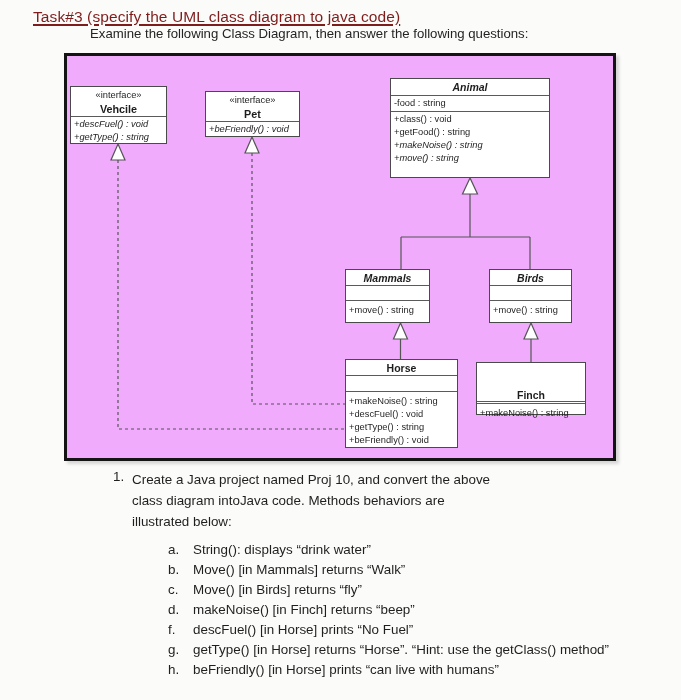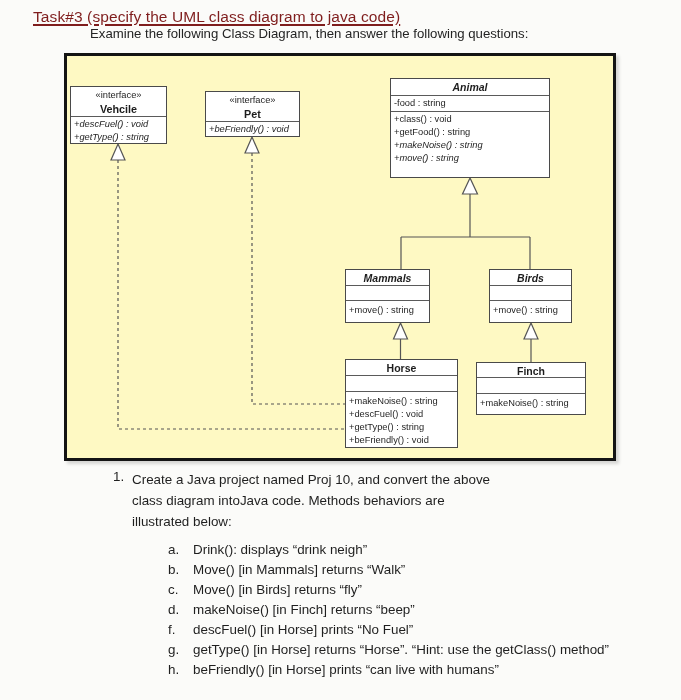--- a/index.html
+++ b/index.html
@@ -18,21 +18,21 @@
     letter-spacing:0.1px;
   }
   .doc-subtitle {
     position:absolute; left:90px; top:26px;
     font-size:13.2px; color:#242424;
   }
 
   
   .frame {
     position:absolute; left:64px; top:53px; width:546px; height:402px;
-    border:3px solid #141414; background:#fef9c3; box-sizing:content-box;
+    border:3px solid #141414; background:#f0abfc; box-sizing:content-box;
     box-shadow:3px 3px 3px rgba(0,0,0,0.15);
   }
   .frame-inner { position:absolute; inset:0; }
   svg.connectors { position:absolute; left:0; top:0; width:540px; height:396px; }
 
   
   .uml-class {
     position:absolute; background:#fff; border:1px solid #4a4a4a;
     box-sizing:border-box; display:flex; flex-direction:column;
   }
@@ -154,39 +154,39 @@
         <div class="uml-attrs" style="height:17px;"></div>
         <div class="uml-methods vpad">
           <div class="uml-row">+makeNoise() : string</div>
           <div class="uml-row">+descFuel() : void</div>
           <div class="uml-row">+getType() : string</div>
           <div class="uml-row">+beFriendly() : void</div>
         </div>
       </div>
 
       <div class="uml-class" style="left:409px; top:306px; width:110px; height:53px;">
-        <div class="uml-title" style="height:14px;">Finch</div>
+        <div class="uml-title" style="height:14px;margin-top:24px;">Finch</div>
         <div class="uml-attrs" style="height:16px;"></div>
         <div class="uml-methods vpad">
           <div class="uml-row">+makeNoise() : string</div>
         </div>
       </div>
 
     </div>
   </div>
 
   <div class="q-block">
     <span class="q-num">1.</span>
     <div class="q-intro">
       <div>Create a Java project named Proj 10, and convert the above</div>
       <div>class diagram intoJava code. Methods behaviors are</div>
       <div>illustrated below:</div>
     </div>
     <div class="q-items">
-      <div class="q-item"><span class="q-letter">a.</span><span>Drink(): displays “drink neigh”</span></div>
+      <div class="q-item"><span class="q-letter">a.</span><span>String(): displays “drink water”</span></div>
       <div class="q-item"><span class="q-letter">b.</span><span>Move() [in Mammals] returns “Walk”</span></div>
       <div class="q-item"><span class="q-letter">c.</span><span>Move() [in Birds] returns “fly”</span></div>
       <div class="q-item"><span class="q-letter">d.</span><span>makeNoise() [in Finch] returns “beep”</span></div>
       <div class="q-item"><span class="q-letter">f.</span><span>descFuel() [in Horse] prints “No Fuel”</span></div>
       <div class="q-item"><span class="q-letter">g.</span><span>getType() [in Horse] returns “Horse”. “Hint: use the getClass() method”</span></div>
       <div class="q-item"><span class="q-letter">h.</span><span>beFriendly() [in Horse] prints “can live with humans”</span></div>
     </div>
   </div>
 
 </div>

